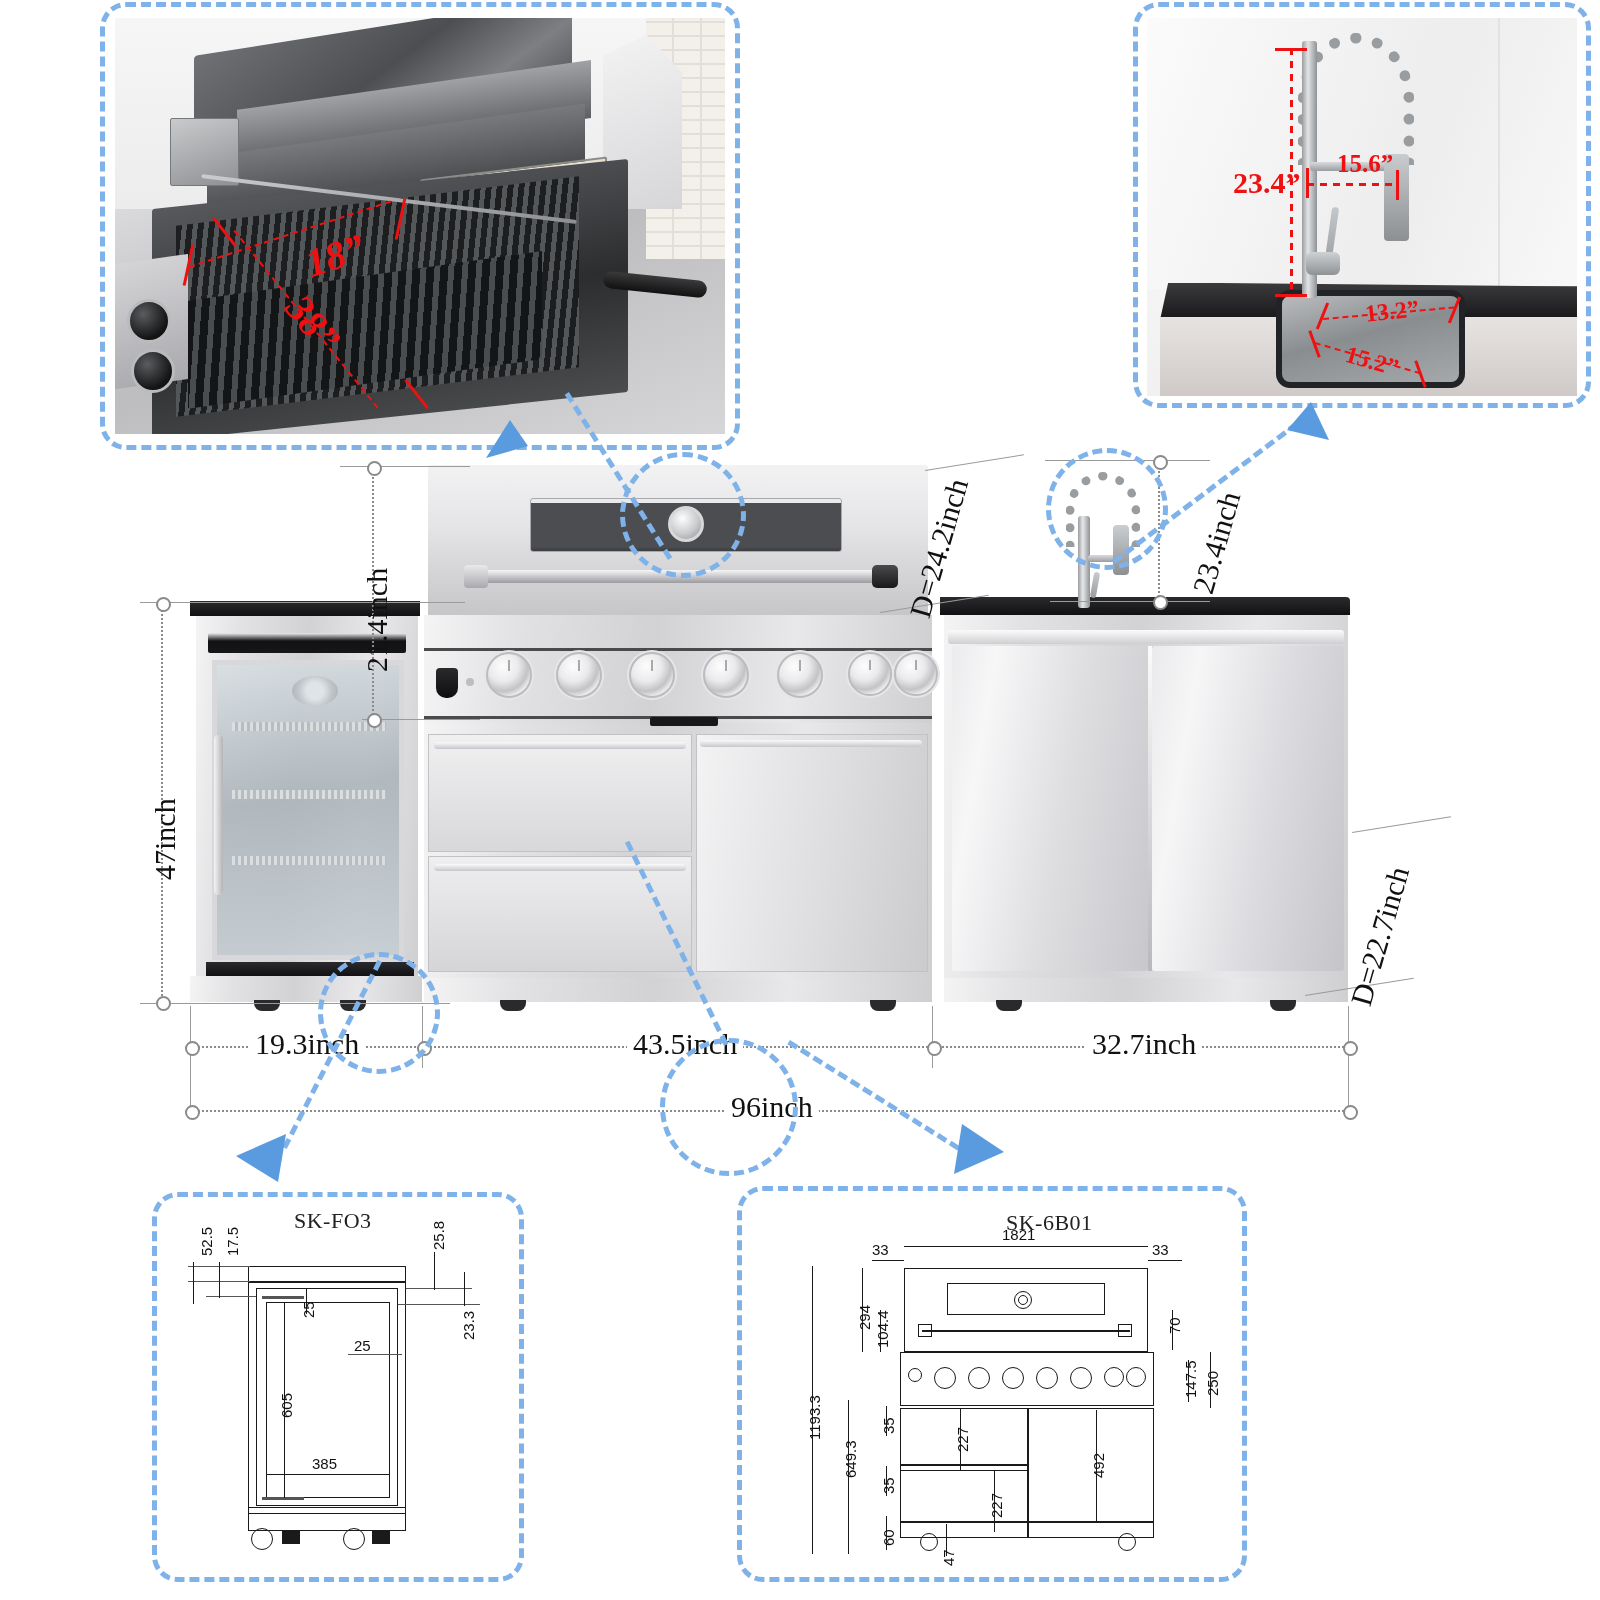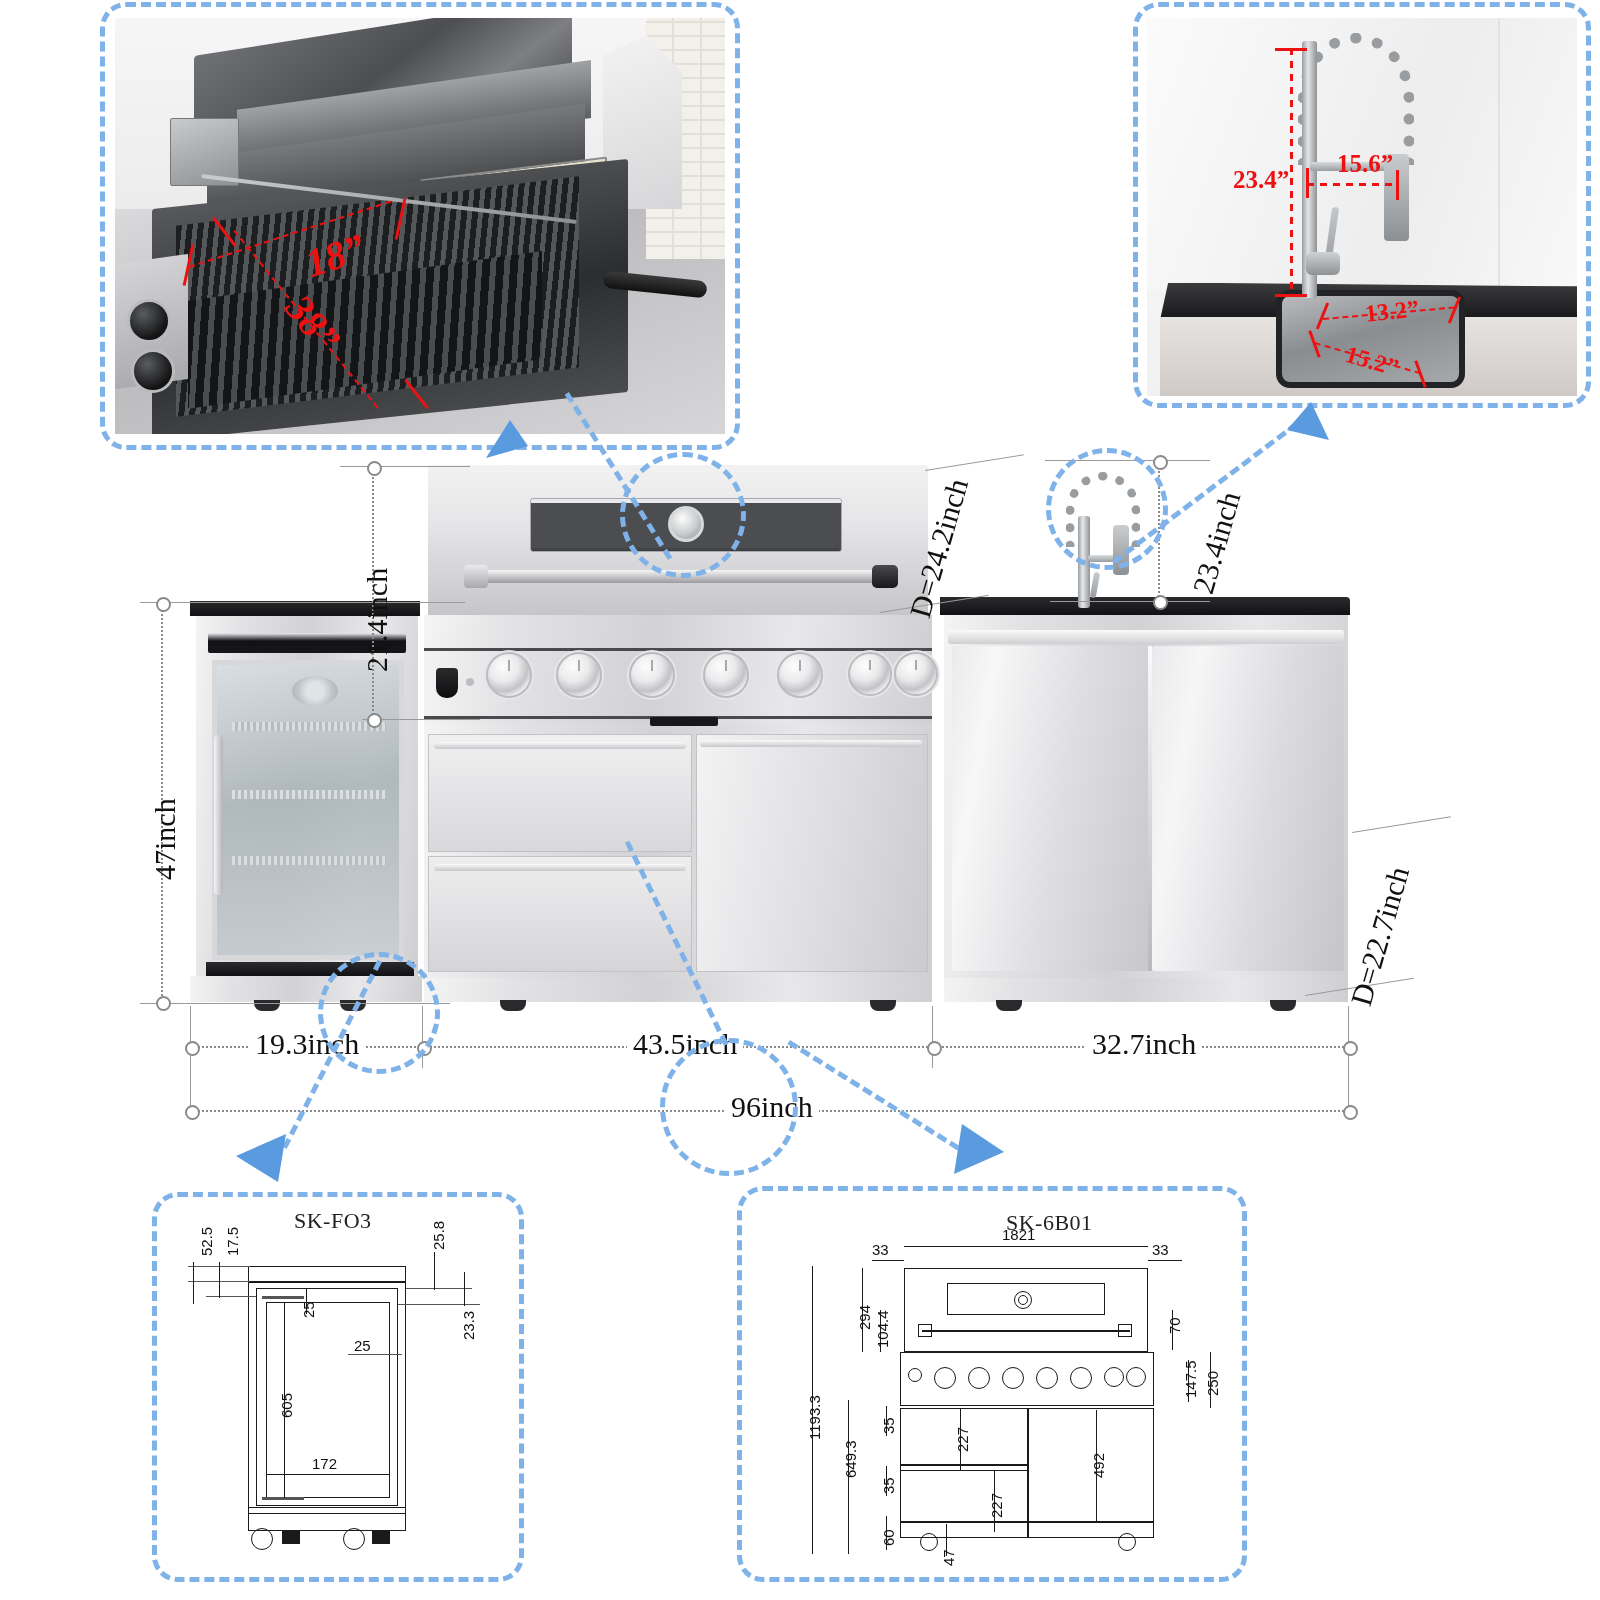--- a/index.html
+++ b/index.html
@@ -175,21 +175,21 @@
   <div class="sp-coil"></div>
   <div class="sp-spout"></div>
   <div class="sp-arm"></div>
   <div class="sp-head"></div>
   <div class="sp-lever"></div>
   <div class="sp-valve"></div>
 
   <div class="rtick" style="left:143px;top:30px;width:2.5px;height:248px;background:repeating-linear-gradient(180deg,#ee1111 0 7px,transparent 7px 13px);"></div>
   <div class="rtick" style="left:128px;top:30px;width:32px;height:3px;"></div>
   <div class="rtick" style="left:128px;top:276px;width:32px;height:3px;"></div>
-  <div class="rd" style="left:86px;top:148px;font-size:25px;font-style:normal;">23.4”</div>
+  <div class="rd" style="left:86px;top:148px;font-size:30px;font-style:normal;">23.4”</div>
 
   <div class="rtick" style="left:160px;top:165px;width:92px;height:2.5px;background:repeating-linear-gradient(90deg,#ee1111 0 7px,transparent 7px 13px);"></div>
   <div class="rtick" style="left:159px;top:150px;width:3px;height:30px;"></div>
   <div class="rtick" style="left:249px;top:152px;width:3px;height:30px;"></div>
   <div class="rd" style="left:190px;top:132px;font-size:25px;font-style:normal;">15.6”</div>
 
   <div class="rline" style="left:176px;top:300px;width:132px;transform:rotate(-5deg);"></div>
   <div class="rtick" style="left:174px;top:284px;width:3px;height:28px;transform:rotate(22deg);"></div>
   <div class="rtick" style="left:306px;top:278px;width:3px;height:28px;transform:rotate(22deg);"></div>
   <div class="rd" style="left:218px;top:280px;font-size:24px;font-style:normal;transform:rotate(-6deg);">13.2”</div>
@@ -404,21 +404,21 @@
 <div class="cadtxt v" style="left:460px;top:1340px;">23.3</div>
 
 <div class="cadarrowline" style="left:306px;top:1288px;width:1.4px;height:26px;"></div>
 <div class="cadtxt v" style="left:300px;top:1318px;">25</div>
 <div class="cadthin" style="left:348px;top:1354px;width:54px;height:1px;"></div>
 <div class="cadtxt" style="left:354px;top:1337px;">25</div>
 
 <div class="cadarrowline" style="left:284px;top:1302px;width:1.4px;height:196px;"></div>
 <div class="cadtxt v" style="left:278px;top:1418px;">605</div>
 <div class="cadarrowline" style="left:266px;top:1474px;width:124px;height:1.4px;"></div>
-<div class="cadtxt" style="left:312px;top:1455px;">172</div>
+<div class="cadtxt" style="left:312px;top:1455px;">385</div>
 
 <div class="callout-box" style="left:737px;top:1186px;width:510px;height:396px;"></div>
 <div class="cadtitle" style="left:980px;top:1210px;margin-left:26px;">SK-6B01</div>
 
 <div class="cadrect" style="left:904px;top:1268px;width:244px;height:84px;"></div>
 <div class="cadrect" style="left:947px;top:1283px;width:158px;height:32px;border-width:1.2px;"></div>
 <div class="cadcircle" style="left:1014px;top:1291px;width:18px;height:18px;"></div>
 <div class="cadcircle" style="left:1018px;top:1295px;width:10px;height:10px;"></div>
 <div class="cadline" style="left:922px;top:1330px;width:208px;height:1.6px;"></div>
 <div class="cadrect" style="left:918px;top:1324px;width:14px;height:13px;border-width:1.2px;"></div>

